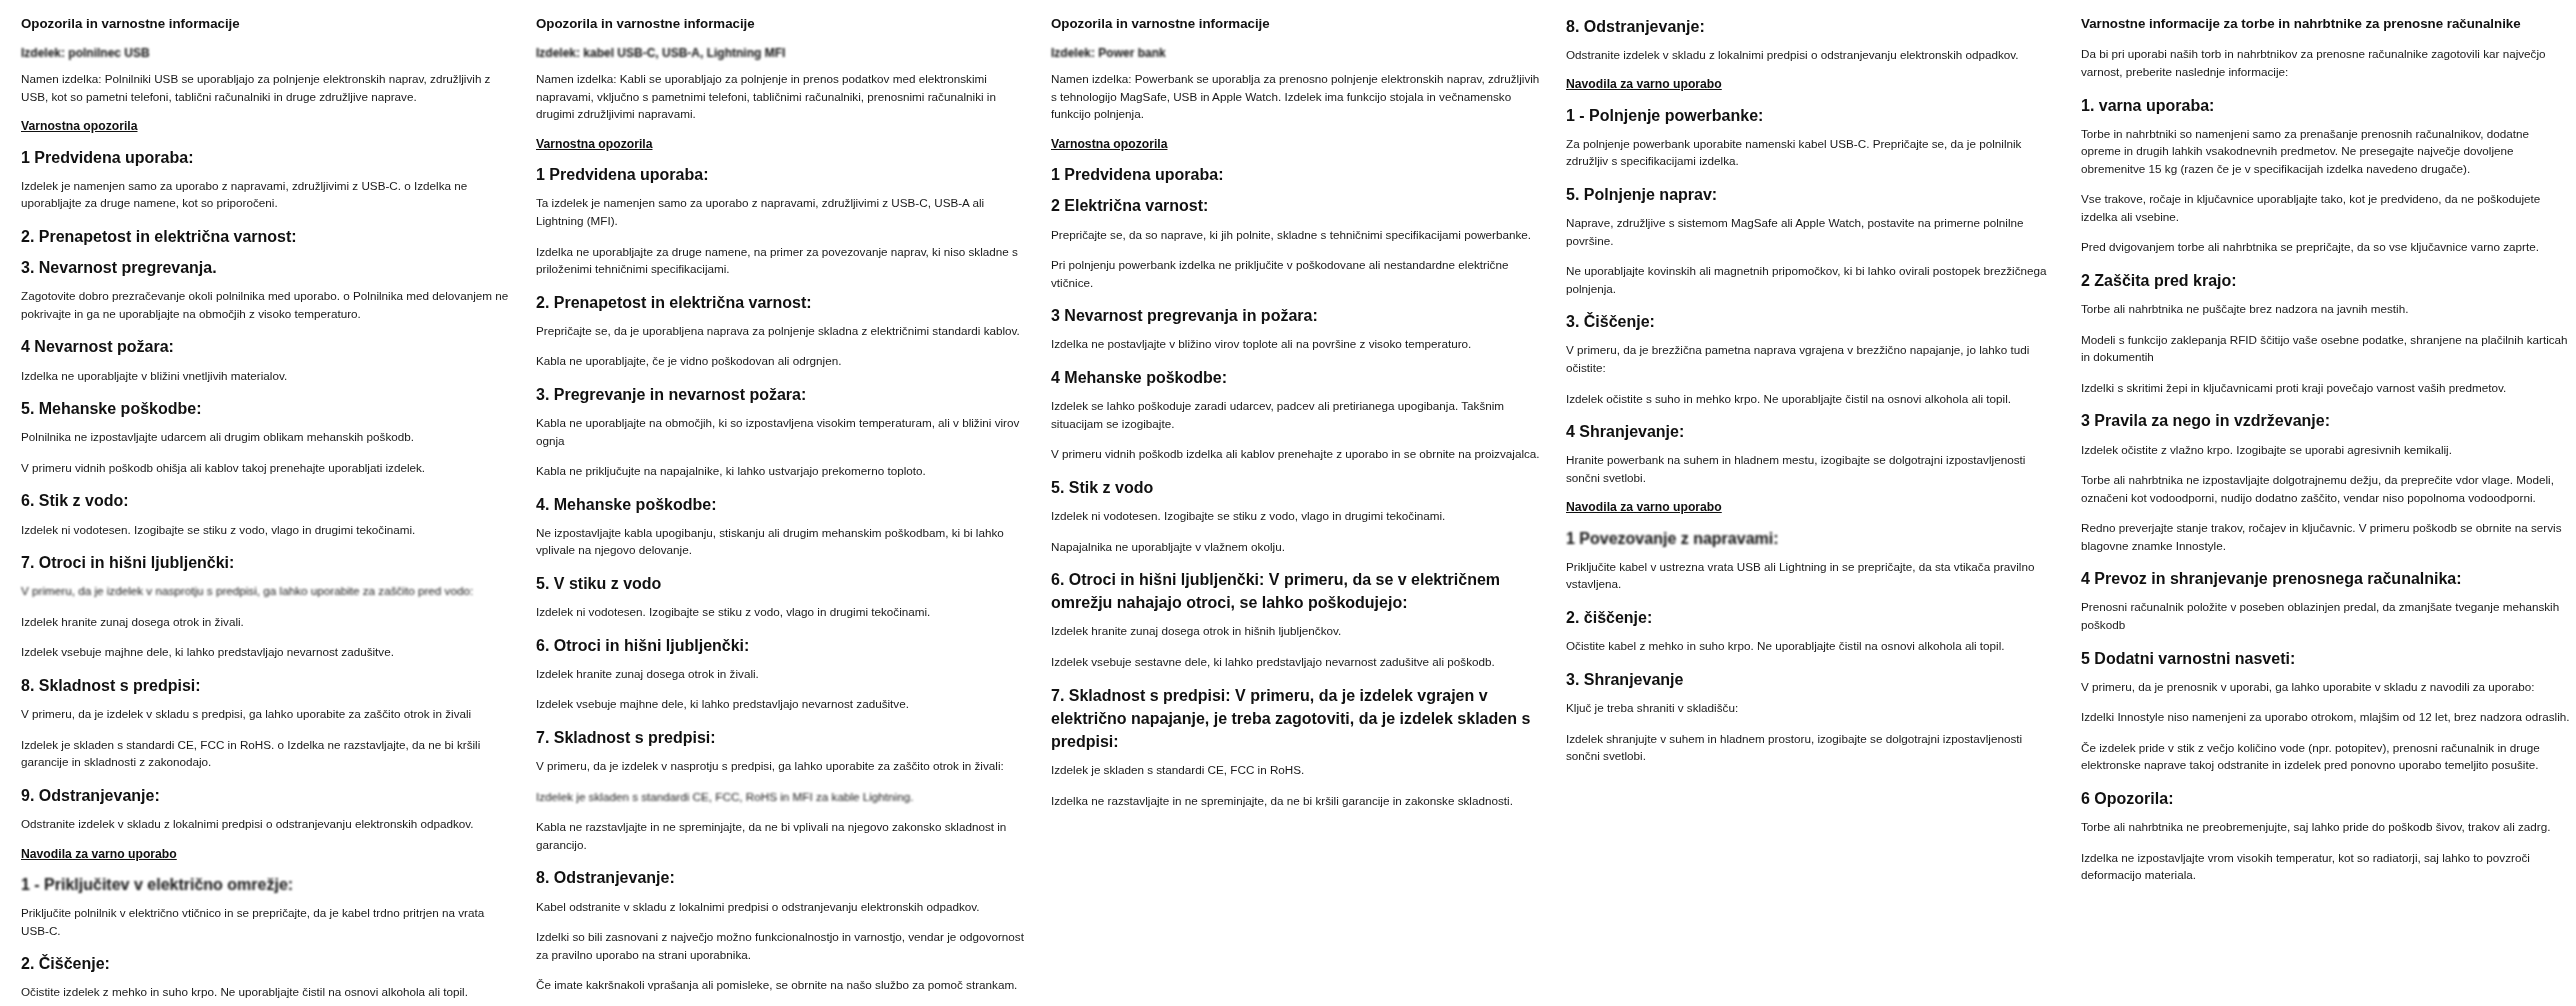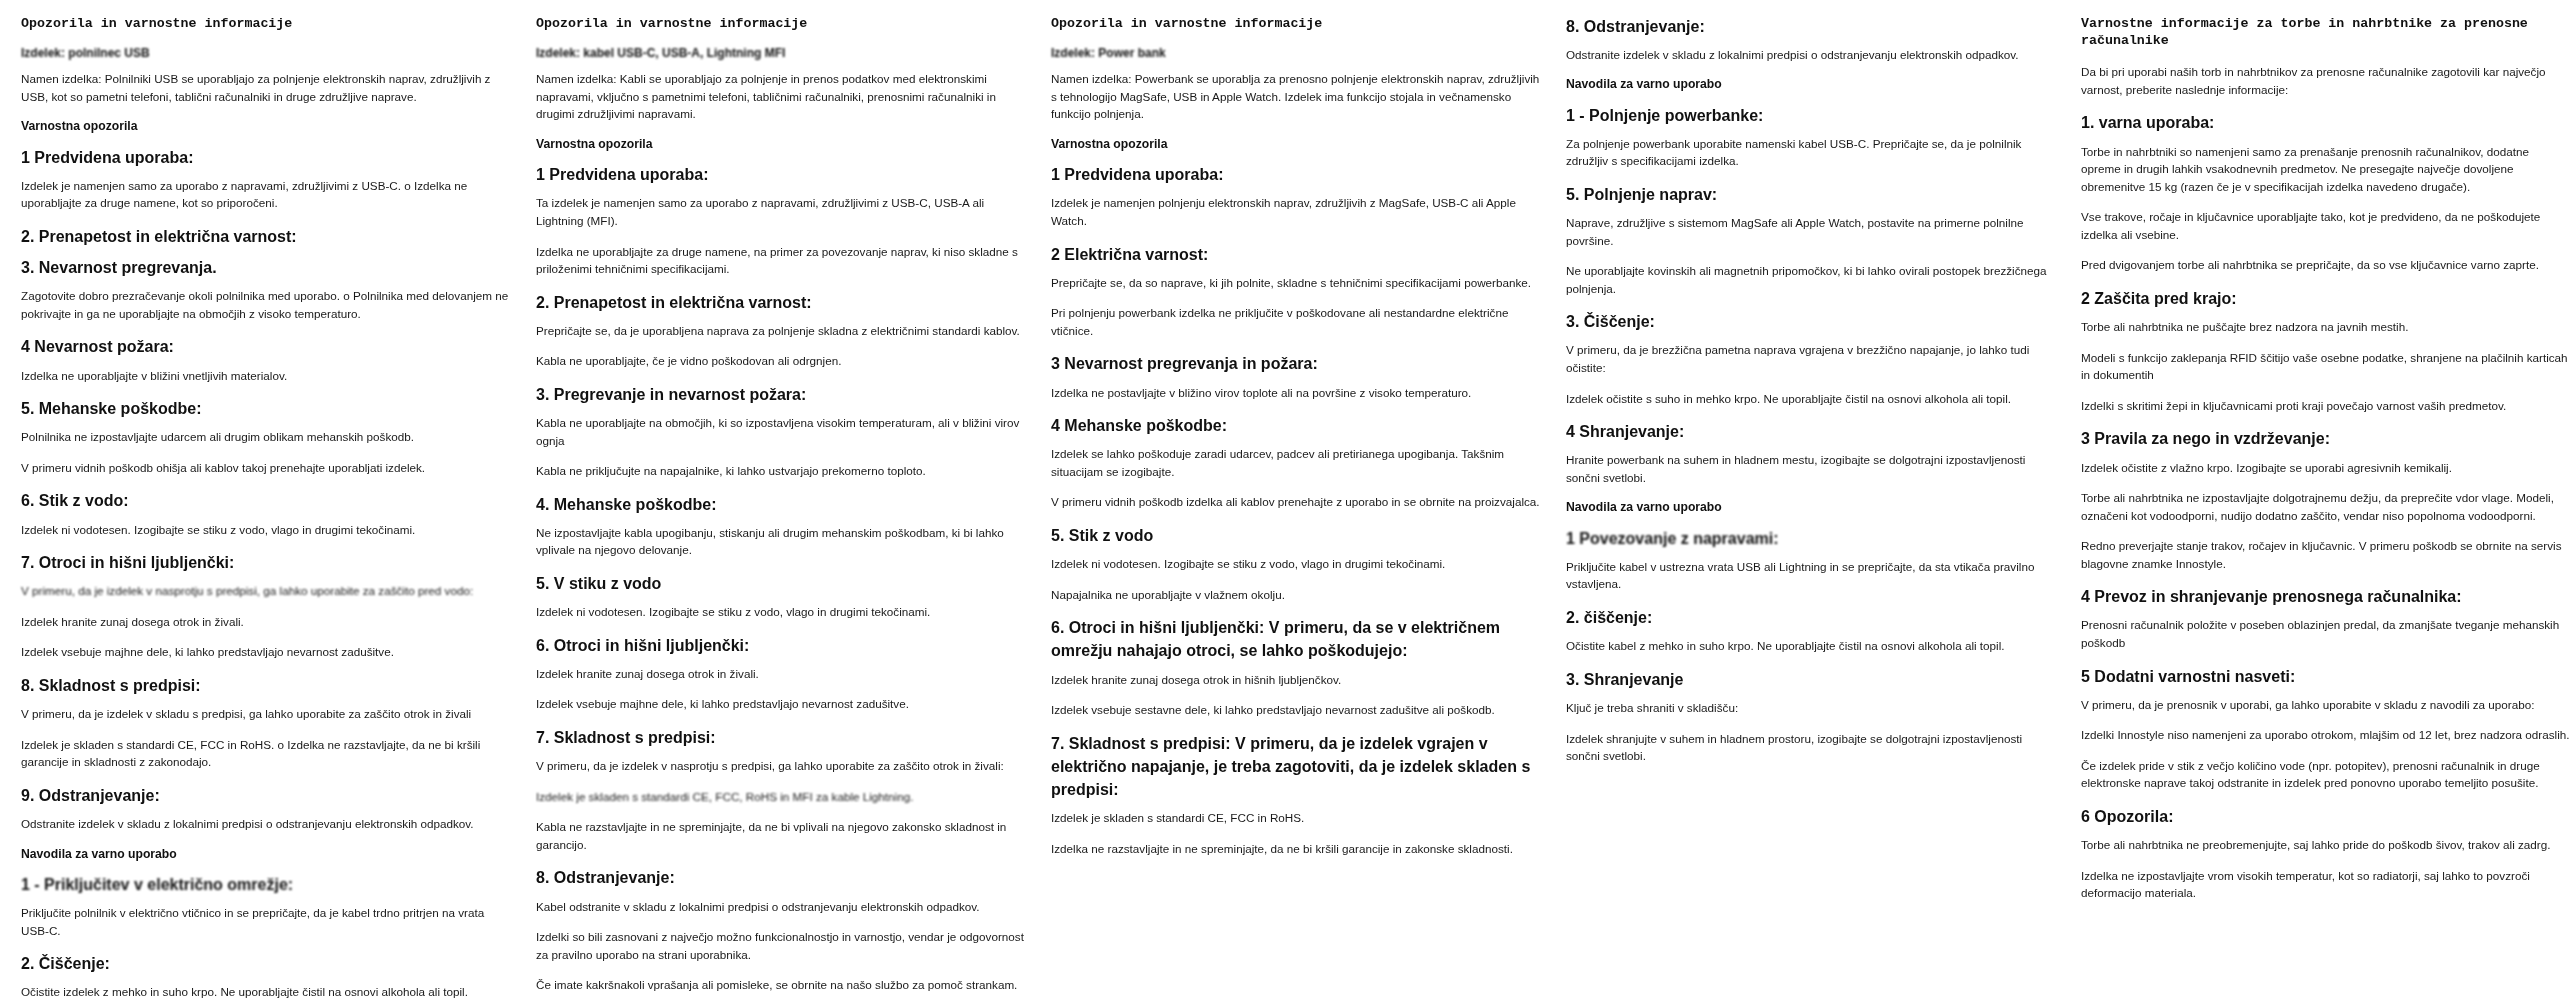--- a/index.html
+++ b/index.html
@@ -29,21 +29,20 @@
     padding: 0 17.7px 0 8px;
     flex: 0 0 515px;
     width: 515px;
   }
   .col-title {
     font-size: 13.3px;
     font-weight: bold;
     line-height: 1.35;
     margin: 0 0 13px 0;
     color: #111;
-    font-family: Liberation Mono, monospace;
   }
   .subtitle {
     font-size: 12px;
     font-weight: bold;
     line-height: 1.4;
     margin: 0 0 8px 0;
     color: #111;
   }
   .para {
     font-size: 11.7px;
@@ -57,20 +56,21 @@
     line-height: 1.45;
     margin: 0 0 8px 0;
     color: #111;
   }
   .section-head {
     font-size: 12.2px;
     font-weight: bold;
     line-height: 1.45;
     margin: 4.8px 0 9.7px 0;
     color: #111;
+    text-decoration: underline;
   }
   .blurred {
     filter: blur(1.3px);
     display: inline-block;
   }
 </style>
 </head>
 <body>
 
 <div class="page">
@@ -140,21 +140,20 @@
     <div class="para">Izdelki so bili zasnovani z največjo možno funkcionalnostjo in varnostjo, vendar je odgovornost za pravilno uporabo na strani uporabnika.</div>
     <div class="para">Če imate kakršnakoli vprašanja ali pomisleke, se obrnite na našo službo za pomoč strankam.</div>
   </div>
 
   <div class="column">
     <div class="col-title">Opozorila in varnostne informacije</div>
     <div class="subtitle"><span class="blurred">Izdelek: Power bank</span></div>
     <div class="para">Namen izdelka: Powerbank se uporablja za prenosno polnjenje elektronskih naprav, združljivih s tehnologijo MagSafe, USB in Apple Watch. Izdelek ima funkcijo stojala in večnamensko funkcijo polnjenja.</div>
     <div class="section-head">Varnostna opozorila</div>
     <div class="heading">1 Predvidena uporaba:</div>
-    <div class="para">Izdelek je namenjen polnjenju elektronskih naprav, združljivih z MagSafe, USB-C ali Apple Watch.</div>
     <div class="heading">2 Električna varnost:</div>
     <div class="para">Prepričajte se, da so naprave, ki jih polnite, skladne s tehničnimi specifikacijami powerbanke.</div>
     <div class="para">Pri polnjenju powerbank izdelka ne priključite v poškodovane ali nestandardne električne vtičnice.</div>
     <div class="heading">3 Nevarnost pregrevanja in požara:</div>
     <div class="para">Izdelka ne postavljajte v bližino virov toplote ali na površine z visoko temperaturo.</div>
     <div class="heading">4 Mehanske poškodbe:</div>
     <div class="para">Izdelek se lahko poškoduje zaradi udarcev, padcev ali pretirianega upogibanja. Takšnim situacijam se izogibajte.</div>
     <div class="para">V primeru vidnih poškodb izdelka ali kablov prenehajte z uporabo in se obrnite na proizvajalca.</div>
     <div class="heading">5. Stik z vodo</div>
     <div class="para">Izdelek ni vodotesen. Izogibajte se stiku z vodo, vlago in drugimi tekočinami.</div>

